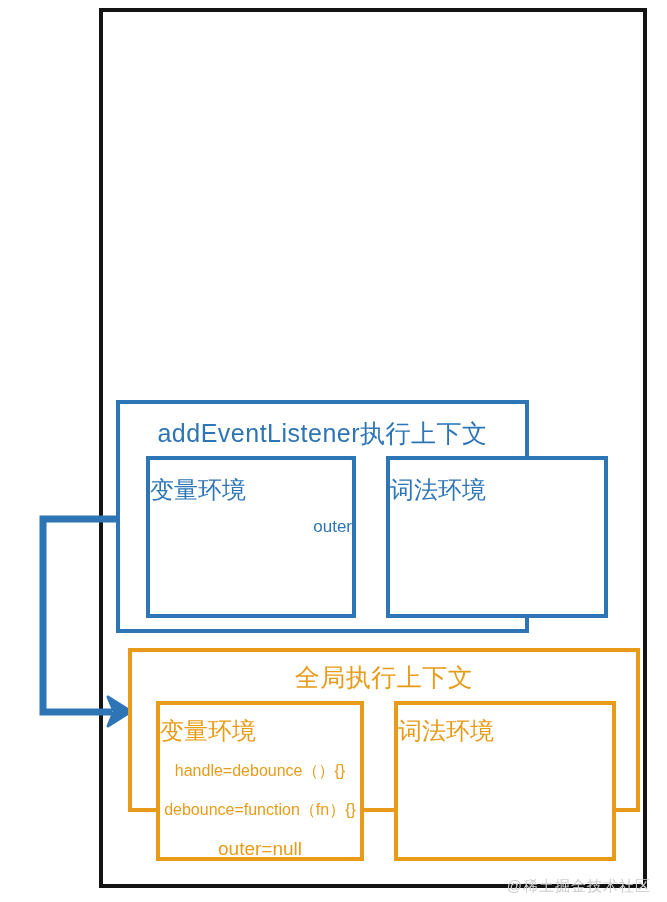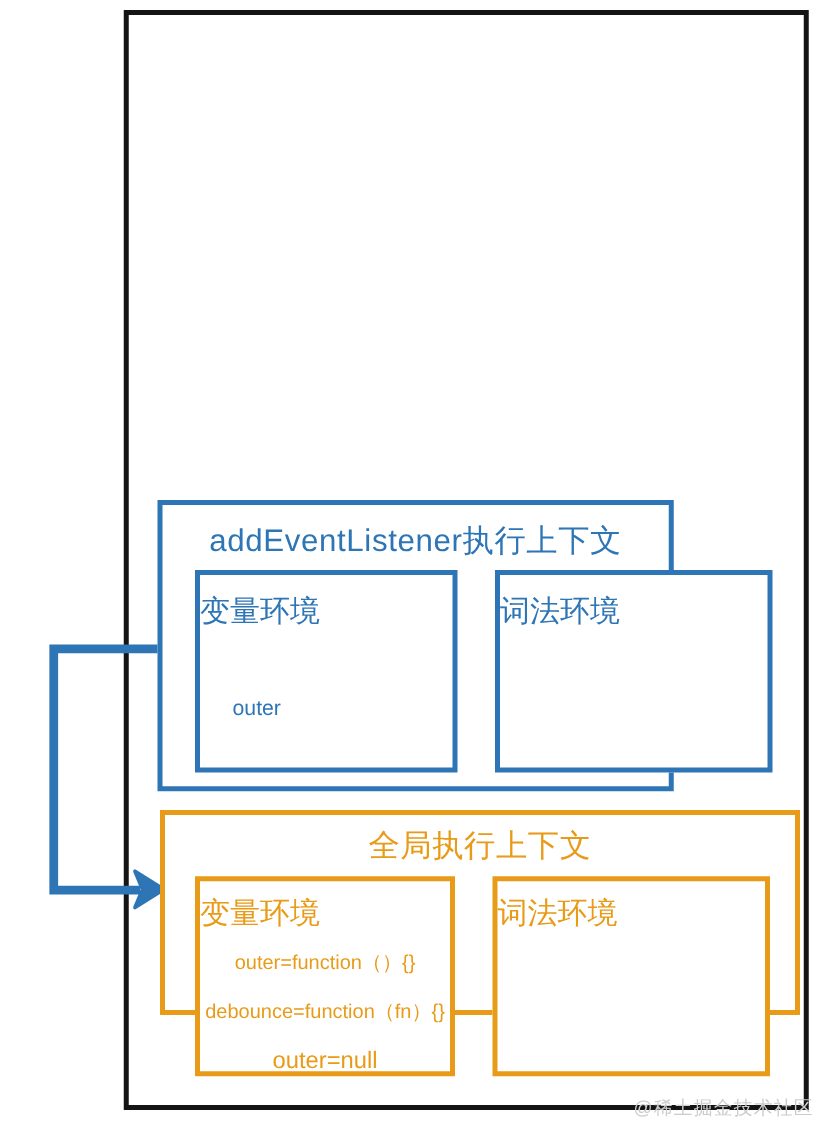--- a/index.html
+++ b/index.html
@@ -56,21 +56,21 @@
     left: 0;
     right: 0;
     text-align: left;
     font-size: 24px;
     line-height: 28px;
     white-space: nowrap;
   }
 
   
   .blue-ctx {
-    left: 126px;
+    left: 116px;
     top: 400px;
     width: 413px;
     height: 233px;
     border: 4px solid #2E75B6;
   }
   .blue-ctx .ctx-title {
     top: 14px;
     color: #2E75B6;
   }
   .blue-env {
@@ -90,27 +90,26 @@
     left: 266px;
     top: 52px;
     width: 222px;
     height: 162px;
   }
   .blue-var-item {
     position: absolute;
     left: 0;
     right: 0;
     top: 57px;
-    text-align: left;
+    text-align: right;
     font-size: 17px;
     line-height: 20px;
     color: #2E75B6;
     padding-left: 26px;
     box-sizing: border-box;
-    margin-top: 40px;
   }
 
   
   .orange-ctx {
     left: 128px;
     top: 648px;
     width: 512px;
     height: 164px;
     border: 4px solid #E89B18;
   }
@@ -206,21 +205,21 @@
     </div>
   </div>
 
   <div class="ctx-box orange-ctx">
 
     <div class="ctx-title">全局执行上下文</div>
 
     <div class="env-box orange-env orange-env-left">
       <div class="env-title">变量环境</div>
       <div class="orange-var-list">
-        <div class="orange-var-item">outer=function（）{}</div>
+        <div class="orange-var-item">handle=debounce（）{}</div>
         <div class="orange-var-item">debounce=function（fn）{}</div>
         <div class="orange-var-item last">outer=null</div>
       </div>
     </div>
 
     <div class="env-box orange-env orange-env-right">
       <div class="env-title">词法环境</div>
     </div>
   </div>
 

